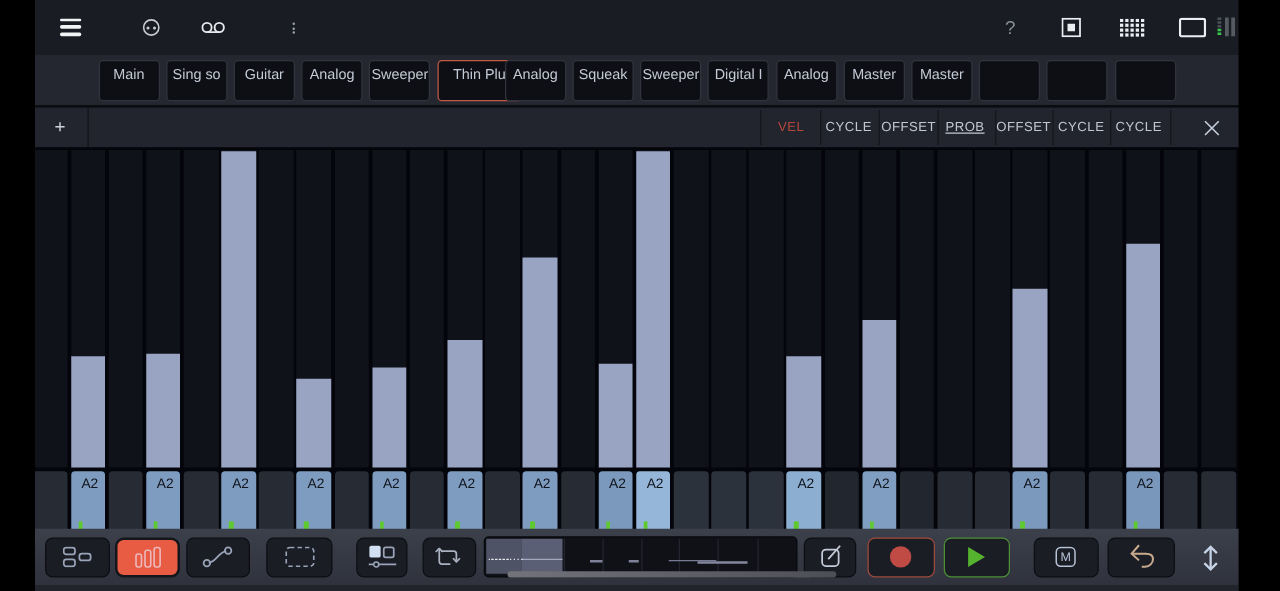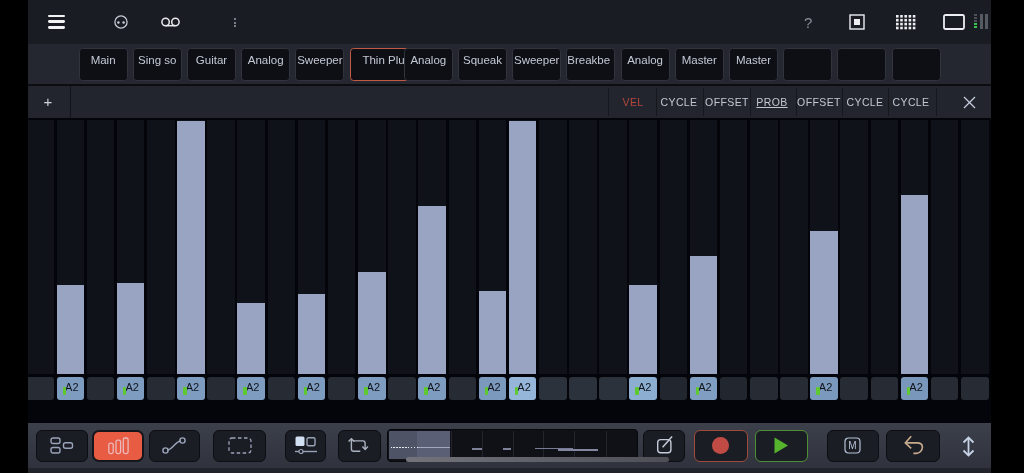--- a/index.html
+++ b/index.html
@@ -5,21 +5,21 @@
 *{box-sizing:border-box;font-family:"Liberation Sans",sans-serif;}
 .abs{position:absolute;}
 #stage{position:relative;width:1024px;height:473px;background:#000;}
 .tab{position:absolute;top:47.5px;height:33.5px;border-radius:3.5px;background:#0d0f15;
  border:1px solid #31343d;color:#c4cad5;font-size:11.5px;text-align:center;
  padding-top:5px;overflow:hidden;white-space:nowrap;}
 .ptxt{position:absolute;top:96px;font-size:10.5px;letter-spacing:0.4px;transform:translateX(-50%);}
 .pdiv{position:absolute;top:88px;height:28px;width:1px;background:#15171d;}
 .gcol{position:absolute;top:119.5px;height:254.5px;background:#10121a;}
 .bar{position:absolute;background:#98a4c1;}
-.lcell{position:absolute;top:377px;height:23px;border-radius:3px;background:#262b34;}
+.lcell{position:absolute;top:377px;height:53px;border-radius:3px;background:#262b34;}
 .lcell .t{position:absolute;top:3.5px;left:3px;right:0;text-align:center;color:#11141b;
  font-size:11px;}
 .lcell .g{position:absolute;left:6px;bottom:5px;width:3.5px;height:8.5px;background:#5ec931;border-radius:1px;}
 .tbtn{position:absolute;top:429.5px;height:32.5px;background:#1b1d25;border-radius:6px;border:1px solid #0c0e13;}
 svg{display:block;}
 </style></head><body>
 <div id="stage">
 <div class="abs" style="left:28px;top:0;width:963px;height:43.5px;background:#1a1c23;"></div>
 <div class="abs" style="left:48.3px;top:14.5px;width:17.2px;height:2.8px;background:#f2f3f5;border-radius:1.4px;"></div>
 <div class="abs" style="left:48.3px;top:20.2px;width:17.2px;height:2.8px;background:#f2f3f5;border-radius:1.4px;"></div>
@@ -79,21 +79,21 @@
 <div class="abs" style="left:28px;top:84px;width:963px;height:2px;background:#0c0d11;"></div>
 <div class="tab" style="left:78.5px;width:49.2px">Main</div>
 <div class="tab" style="left:132.7px;width:49.2px">Sing so</div>
 <div class="tab" style="left:186.9px;width:49.2px">Guitar</div>
 <div class="tab" style="left:241.1px;width:49.2px">Analog</div>
 <div class="tab" style="left:295.3px;width:49.2px">Sweeper</div>
 <div class="tab" style="left:349.5px;width:68px;border:1.5px solid #c05a44">Thin Plu</div>
 <div class="tab" style="left:403.7px;width:49.2px">Analog</div>
 <div class="tab" style="left:457.9px;width:49.2px">Squeak</div>
 <div class="tab" style="left:512.1px;width:49.2px">Sweeper</div>
-<div class="tab" style="left:566.3px;width:49.2px">Breakbe I</div>
+<div class="tab" style="left:566.3px;width:49.2px">Digital I</div>
 <div class="tab" style="left:620.5px;width:49.2px">Analog</div>
 <div class="tab" style="left:674.7px;width:49.2px">Master</div>
 <div class="tab" style="left:728.9px;width:49.2px">Master</div>
 <div class="tab" style="left:783.1px;width:49.2px"></div>
 <div class="tab" style="left:837.3px;width:49.2px"></div>
 <div class="tab" style="left:891.5px;width:49.2px"></div>
 <div class="abs" style="left:28px;top:86px;width:963px;height:32px;background:#22252e;"></div>
 <div class="abs" style="left:69.5px;top:86px;width:1.5px;height:32px;background:#121419;"></div>
 <div class="abs" style="left:38px;top:88px;width:20px;height:28px;line-height:28px;text-align:center;color:#ced3db;font-size:15px;font-weight:300;">+</div>
 <div class="pdiv" style="left:608px;"></div>

